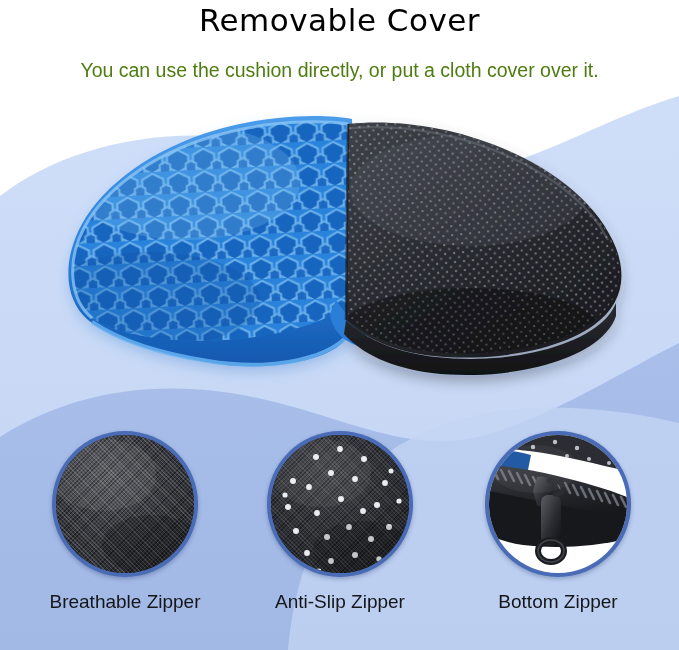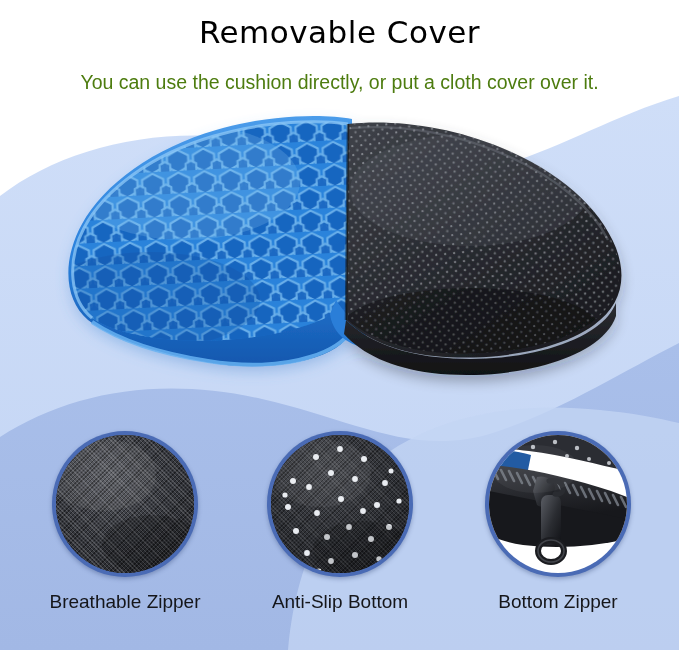--- a/index.html
+++ b/index.html
@@ -23,21 +23,21 @@
     position: absolute;
     left: 0;
     top: 0;
     width: 679px;
     height: 86px;
     z-index: 40;
     text-align: center;
     background: transparent;
   }
   .title {
-    margin: 12px;
+    margin: 0;
     padding-top: 3px;
     font-family: "DejaVu Sans", sans-serif;
     font-size: 31px;
     font-weight: 400;
     letter-spacing: 0.5px;
     color: #000000;
     line-height: 1.15;
   }
   .subtitle {
     margin: 16px;
@@ -337,21 +337,21 @@
               <circle cx="14" cy="60" r="2.6"></circle>
                 <circle cx="128" cy="66" r="2.6"></circle>
               <circle cx="48" cy="136" r="2.4"></circle>
                 <circle cx="120" cy="36" r="2.5"></circle>
             </g>
             <ellipse cx="50" cy="38" rx="50" ry="34" fill="#ffffff" opacity="0.06"></ellipse>
             <ellipse cx="92" cy="114" rx="50" ry="28" fill="#000000" opacity="0.16"></ellipse>
           </svg>
         </div>
       </div>
-      <div class="feature-label">Anti-Slip Bottom</div>
+      <div class="feature-label">Anti-Slip Zipper</div>
     </div>
 
     <div class="feature feature-f3">
       <div class="circle-wrap">
         <div class="circle-ring"></div>
         <div class="circle-face">
           <svg class="dot-layer" viewBox="0 0 138 138">
             <defs>
               <linearGradient id="gZipFab" x1="0" y1="0" x2="0.3" y2="1">
                 <stop offset="0%" stop-color="#3a3c42"></stop>

